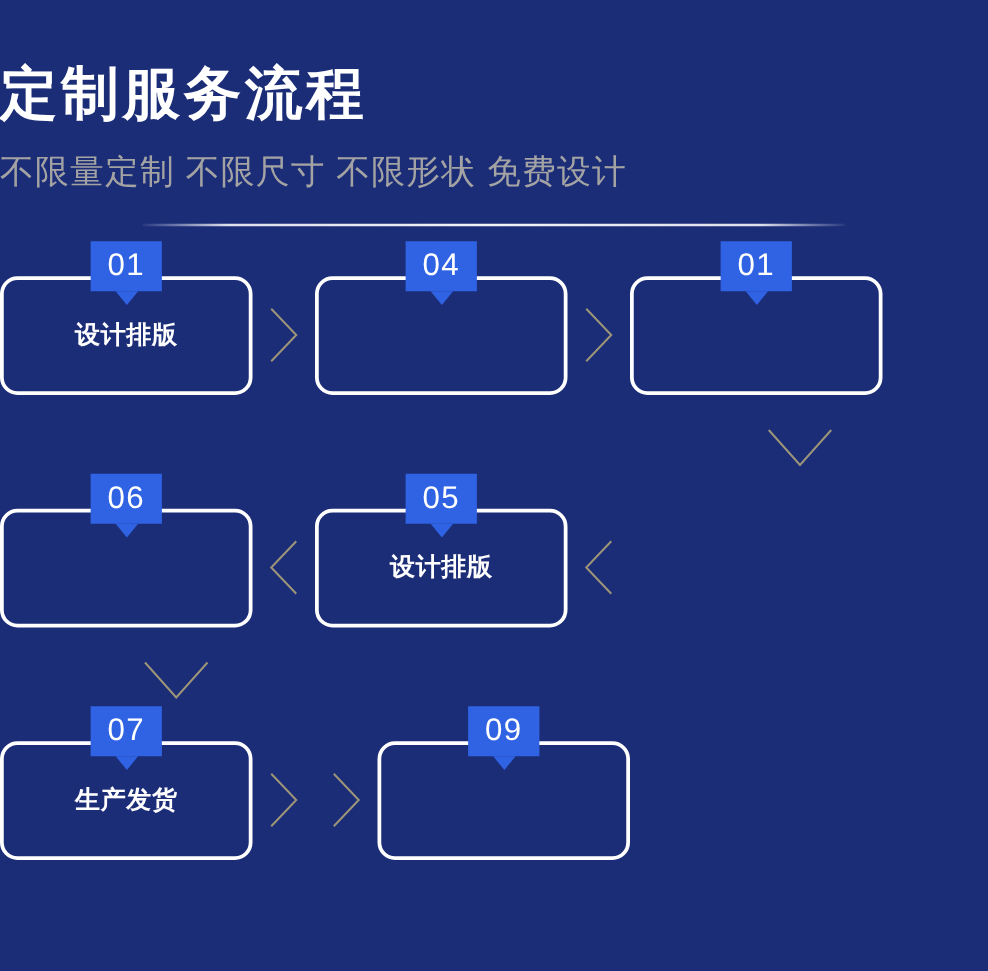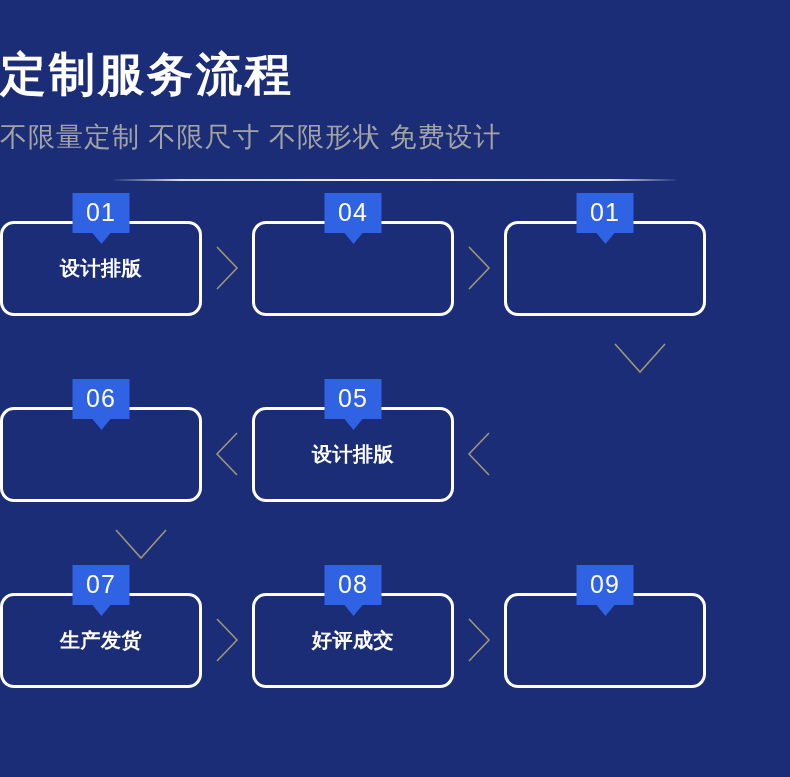--- a/index.html
+++ b/index.html
@@ -266,26 +266,20 @@
     </div>
 
     <div class="gap">
       <span class="chev">
         <svg viewBox="0 0 26 48">
             <polyline points="3,3 23,24 3,45" fill="none" stroke="#9c9578" stroke-width="1.6"></polyline>
           </svg>
       </span>
     </div>
 
-    <div class="card">
-      <div class="badge">
-        <span class="badge-num">08</span>
-      </div>
-      <div class="card-label">好评成交</div>
-    </div>
 
     <div class="gap">
       <span class="chev">
         <svg viewBox="0 0 26 48">
             <polyline points="3,3 23,24 3,45" fill="none" stroke="#9c9578" stroke-width="1.6"></polyline>
           </svg>
       </span>
     </div>
 
     <div class="card">

